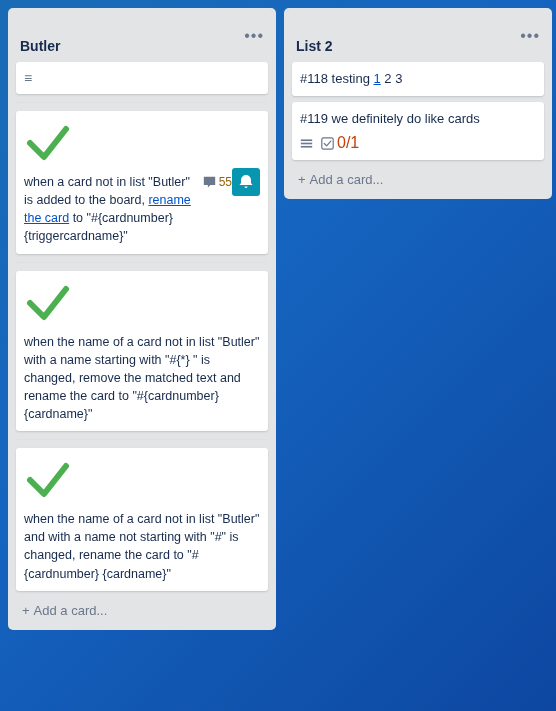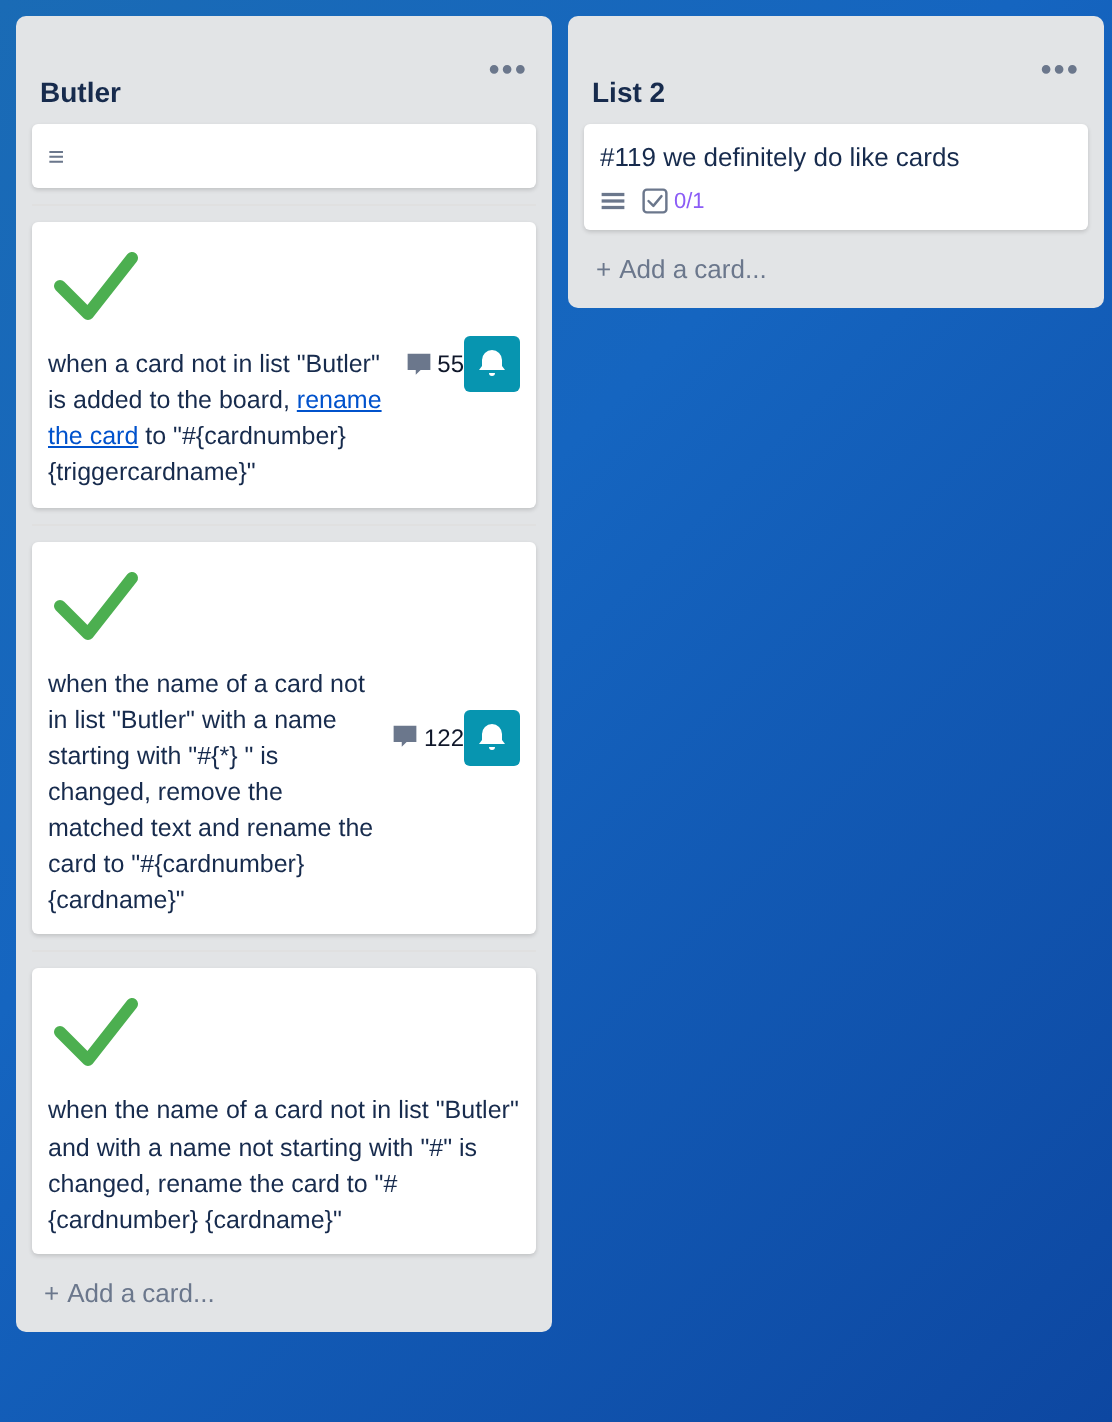--- a/index.html
+++ b/index.html
@@ -80,29 +80,29 @@
     }
 
     .comment-icon svg {
       width: 13px;
       height: 13px;
       fill: #6b778c;
     }
 
     .comment-count {
       font-size: 12px;
-      color: #0f172a;
+      color: #a16207;
     }
 
     .checklist-badge {
       display: flex;
       align-items: center;
       gap: 3px;
-      font-size: 11px;
-      color: #8b5cf6;
+      font-size: 16px;
+      color: #c2410c;
       justify-content: flex-end;
     }
 
     .checklist-icon {
       width: 13px;
       height: 13px;
       fill: #6b778c;
     }
 
     .butler-card {
@@ -247,33 +247,20 @@
     <div class="butler-card-content">
       <div class="checkmark">
         <svg viewBox="0 0 48 48" xmlns="http://www.w3.org/2000/svg">
           <polyline points="6,24 20,38 42,10" fill="none" stroke="#4caf50" stroke-width="6" stroke-linecap="round" stroke-linejoin="round"></polyline>
         </svg>
       </div>
       <div class="butler-text">
         when the name of a card not in list "Butler" with a name starting with "#{*} " is changed, remove the matched text and rename the card to "#{cardnumber} {cardname}"
       </div>
     </div>
-    <div class="butler-card-footer">
-      <div class="comment-icon">
-        <svg viewBox="0 0 16 16" xmlns="http://www.w3.org/2000/svg">
-          <path d="M1 1h14v10H9l-3 3v-3H1z"></path>
-        </svg>
-        <span class="comment-count">122</span>
-      </div>
-      <div class="bell-container">
-        <svg width="16" height="16" viewBox="0 0 16 16" xmlns="http://www.w3.org/2000/svg">
-          <path d="M8 1a5 5 0 0 0-5 5v3l-1.5 2h13L13 9V6a5 5 0 0 0-5-5zm0 13a1.5 1.5 0 0 0 1.5-1.5h-3A1.5 1.5 0 0 0 8 14z" fill="white"></path>
-        </svg>
-      </div>
-    </div>
   </div>
 
   <div class="divider"></div>
 
   <div class="butler-card">
     <div class="butler-card-content">
       <div class="checkmark">
         <svg viewBox="0 0 48 48" xmlns="http://www.w3.org/2000/svg">
           <polyline points="6,24 20,38 42,10" fill="none" stroke="#4caf50" stroke-width="6" stroke-linecap="round" stroke-linejoin="round"></polyline>
         </svg>
@@ -289,20 +276,25 @@
     <span>Add a card...</span>
   </div>
 </div>
 
 <div class="board-column">
   <div class="column-header">
     <span class="column-title">List 2</span>
     <span class="column-menu-icon">•••</span>
   </div>
 
+  <div class="card">
+    <div class="card-title">
+      #118 testing <span style="color:#0052cc;text-decoration:underline;">1</span> 2 3
+    </div>
+  </div>
 
   <div class="card">
     <div class="card-title">#119 we definitely do like cards</div>
     <div class="card-meta">
       <div class="comment-icon">
         <svg viewBox="0 0 16 16" width="13" height="13" xmlns="http://www.w3.org/2000/svg">
           <rect x="1" y="3" width="14" height="2" fill="#6b778c"></rect>
           <rect x="1" y="7" width="14" height="2" fill="#6b778c"></rect>
           <rect x="1" y="11" width="14" height="2" fill="#6b778c"></rect>
         </svg>

